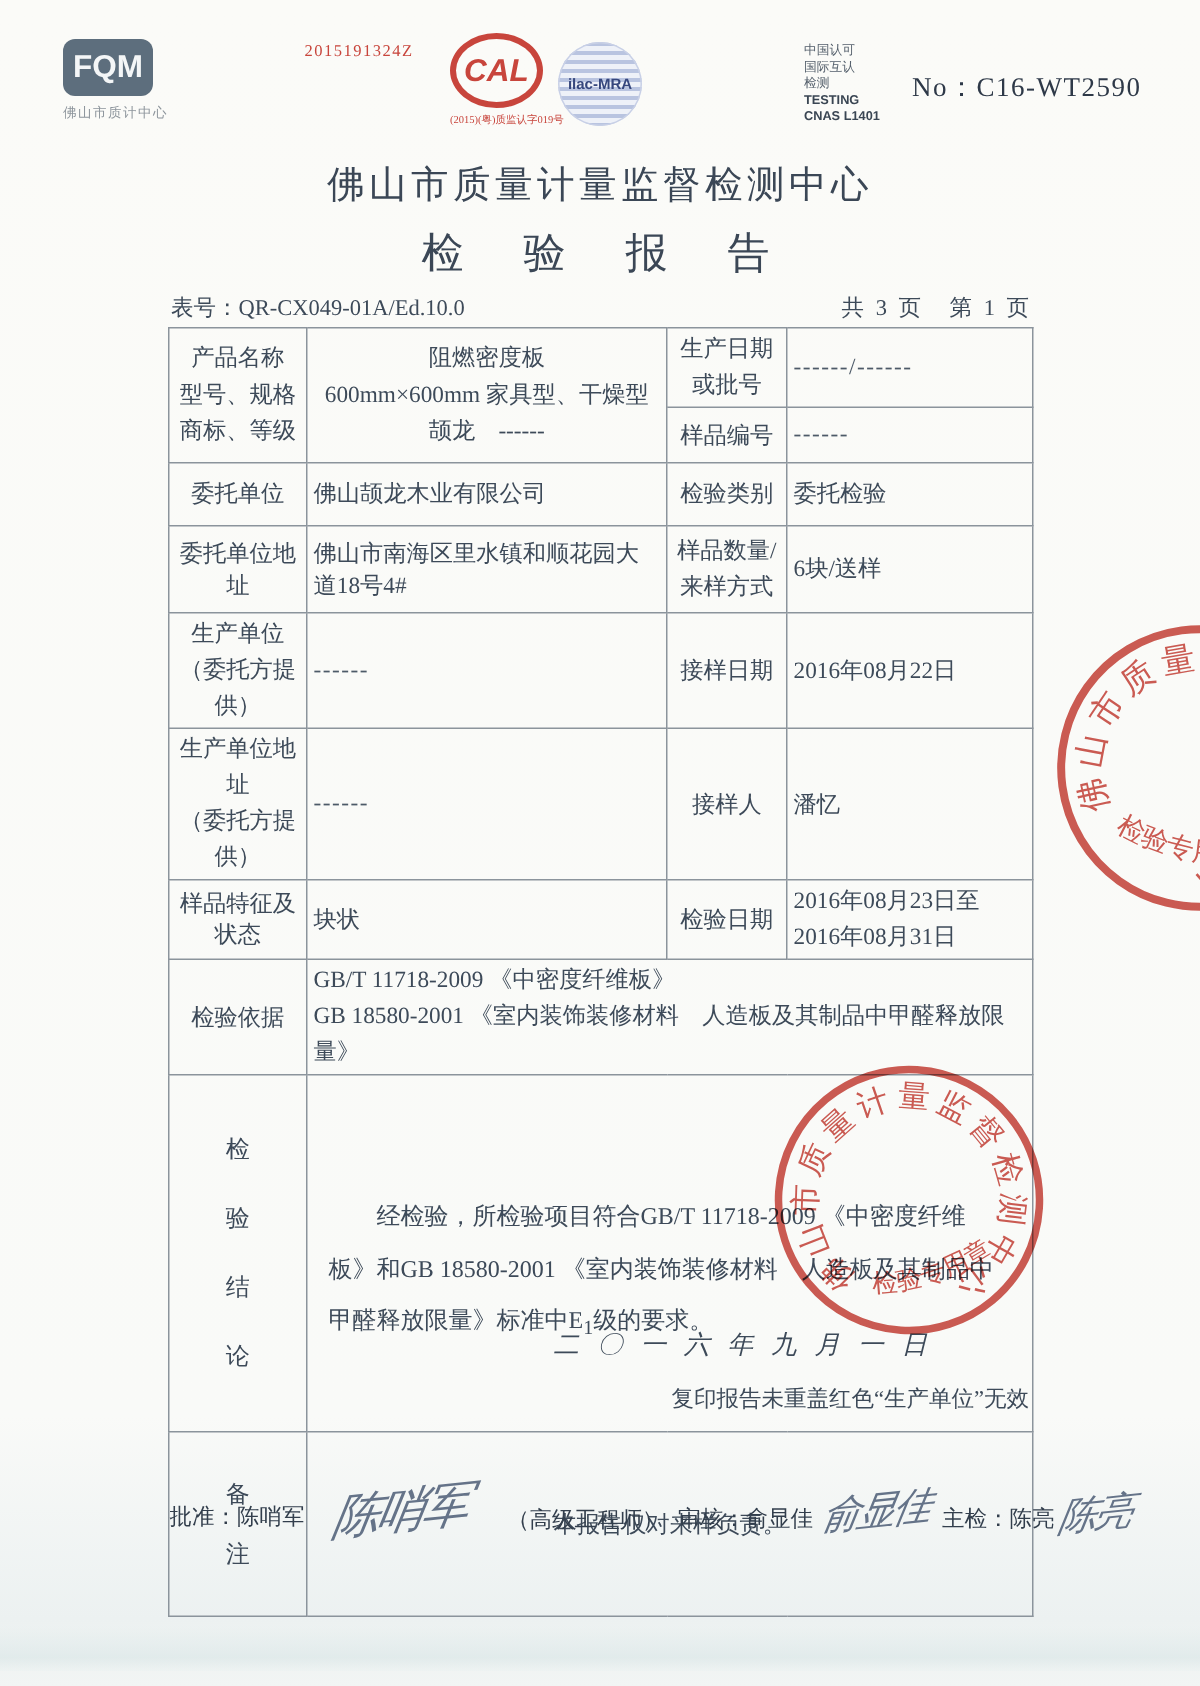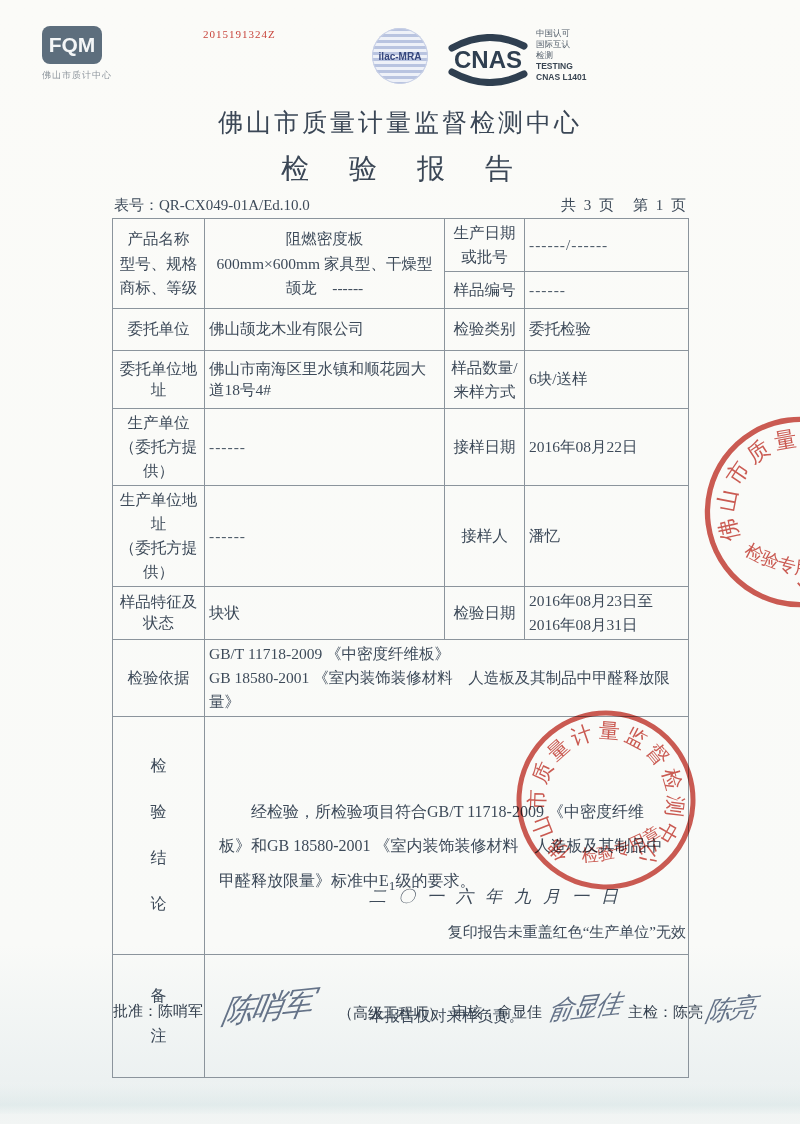--- a/index.html
+++ b/index.html
@@ -78,41 +78,41 @@
 
   <div class="hdr-item" style="left:42px;top:26px;">
     <div class="fqm-box">FQM</div>
     <div class="fqm-cap">佛山市质计中心</div>
   </div>
 
   <div class="hdr-item" style="left:203px;top:24px;">
     <div class="cma-num">2015191324Z</div>
   </div>
 
+  <div class="hdr-item" style="left:300px;top:22px;">
+    <div class="cal-oval">CAL</div>
+    <div class="cal-num">(2015)(粤)质监认字019号</div>
+  </div>
 
   <div class="hdr-item" style="left:372px;top:28px;">
     <div class="ilac-circle">ilac-MRA</div>
   </div>
 
-  <div class="hdr-item cnas-block" style="left:444px;top:34px;">
-    <svg width="88" height="52" viewBox="0 0 88 52">
-      <path d="M8,14 Q44,-6 80,12" fill="none" stroke="#2f3f50" stroke-width="7" stroke-linecap="round"></path>
-      <path d="M8,38 Q44,58 80,40" fill="none" stroke="#2f3f50" stroke-width="7" stroke-linecap="round"></path>
-      <text x="44" y="34" text-anchor="middle" font-family="Liberation Sans, sans-serif" font-size="24" font-weight="bold" fill="#2f3f50">CNAS</text>
-    </svg>
-  </div>
 
   <div class="hdr-item cnas-lines" style="left:536px;top:28px;">
     <div>中国认可</div>
     <div>国际互认</div>
     <div>检测</div>
     <div class="b">TESTING</div>
     <div class="b">CNAS L1401</div>
   </div>
 
+  <div class="hdr-item report-no" style="left:608px;top:46px;">
+    <span>No：</span><span>C16-WT2590</span>
+  </div>
 
   <div class="org-title" style="top:106px;">佛山市质量计量监督检测中心</div>
   <div class="doc-title" style="top:150px;">检　验　报　告</div>
 
   <div class="meta-line" style="left:114px;top:196px;">
     <span>表号：</span><span>QR-CX049-01A/Ed.10.0</span>
   </div>
   <div class="meta-line" style="right:112px;top:196px;letter-spacing:2px;">共 3 页　第 1 页</div>
 
   <table class="report">

